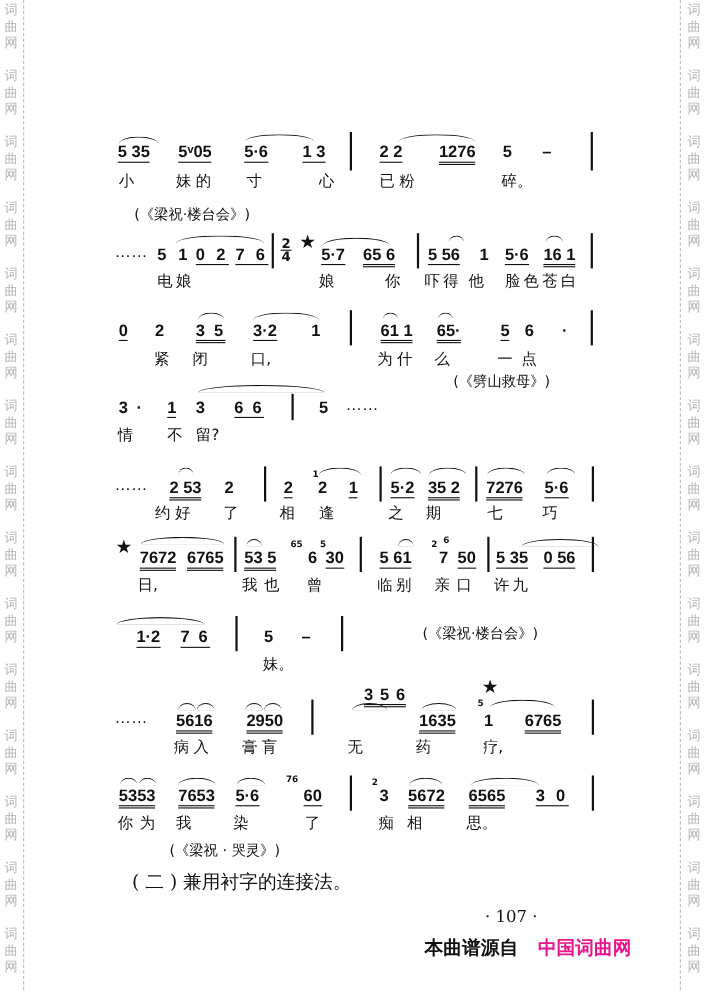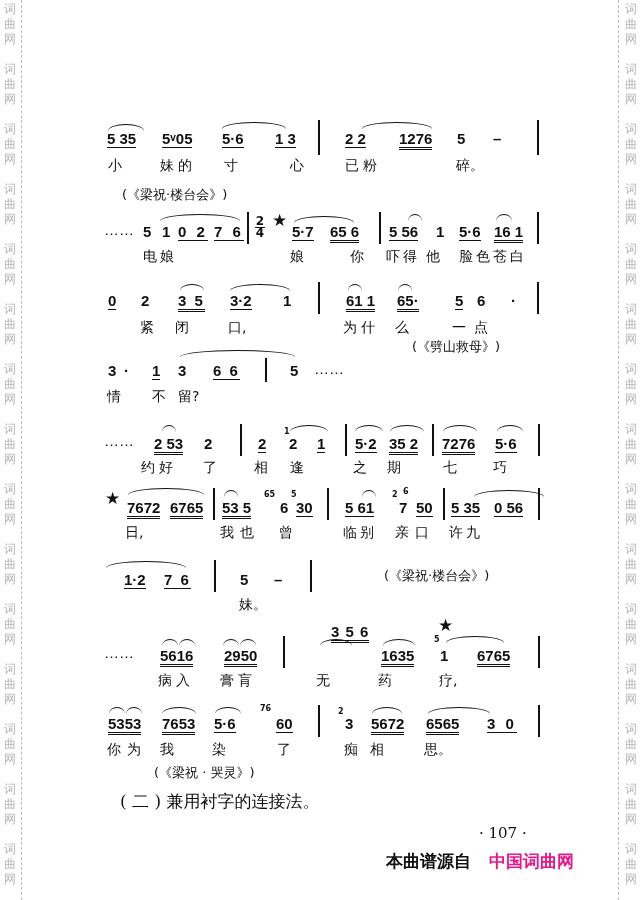--- a/index.html
+++ b/index.html
@@ -284,16 +284,16 @@
   <div class="lyric" style="left:160px;top:741px;">我</div>
   <div class="lyric" style="left:212px;top:741px;">染</div>
   <div class="lyric" style="left:277px;top:741px;">了</div>
   <div class="lyric" style="left:344px;top:741px;">痴</div>
   <div class="lyric" style="left:370px;top:741px;">相</div>
   <div class="lyric" style="left:424px;top:741px;">思。</div>
   <div class="src" style="left:154px;top:764px;">(《梁祝 · 哭灵》)</div>
 </div>
 
 <div class="heading" style="left:120px;top:790px;">( 二 ) 兼用衬字的连接法。</div>
-<div class="pagenum" style="left:479px;top:824px;">· 107 ·</div>
+<div class="pagenum" style="left:441px;top:824px;">· 107 ·</div>
 <div class="footer" style="left:386px;top:850px;">
   <span>本曲谱源自</span><span class="brand" id="brand" style="color: rgb(232, 22, 138);">中国词曲网</span>
 </div>
 
 </body></html>

